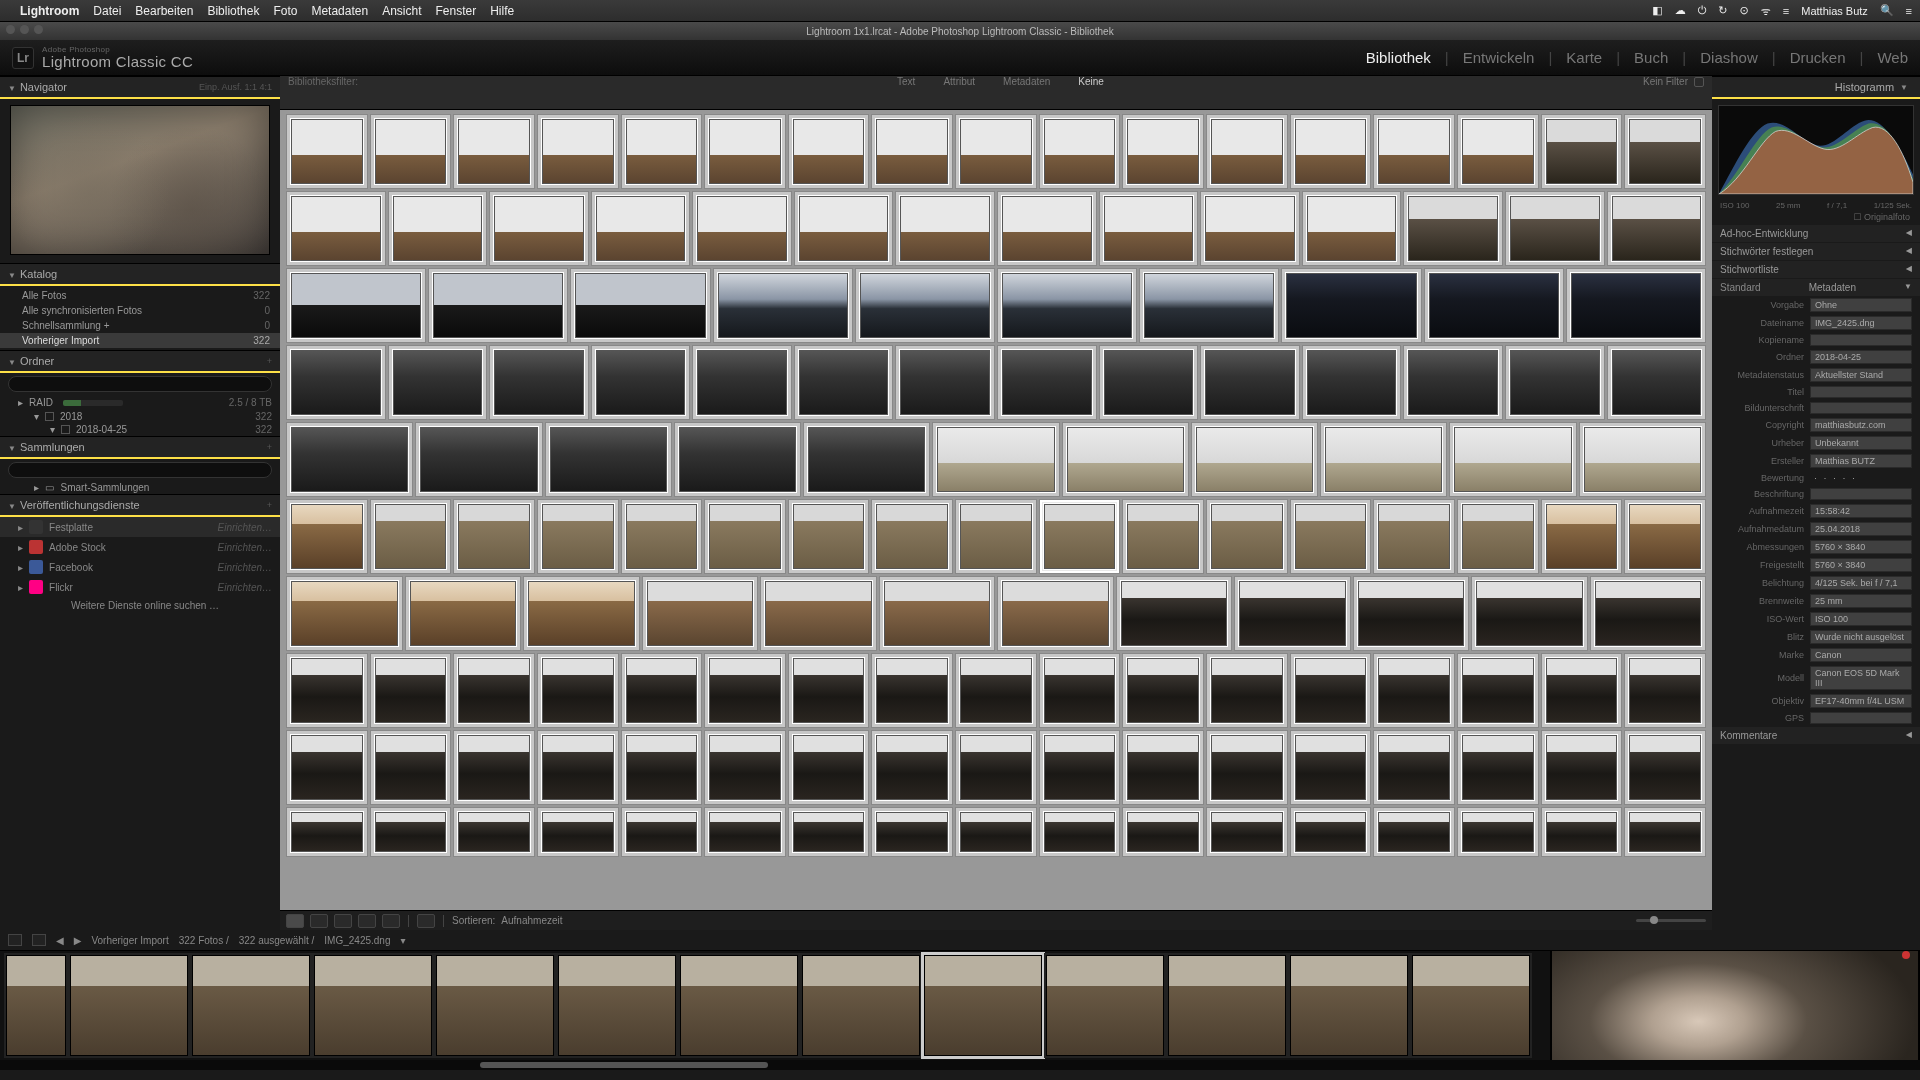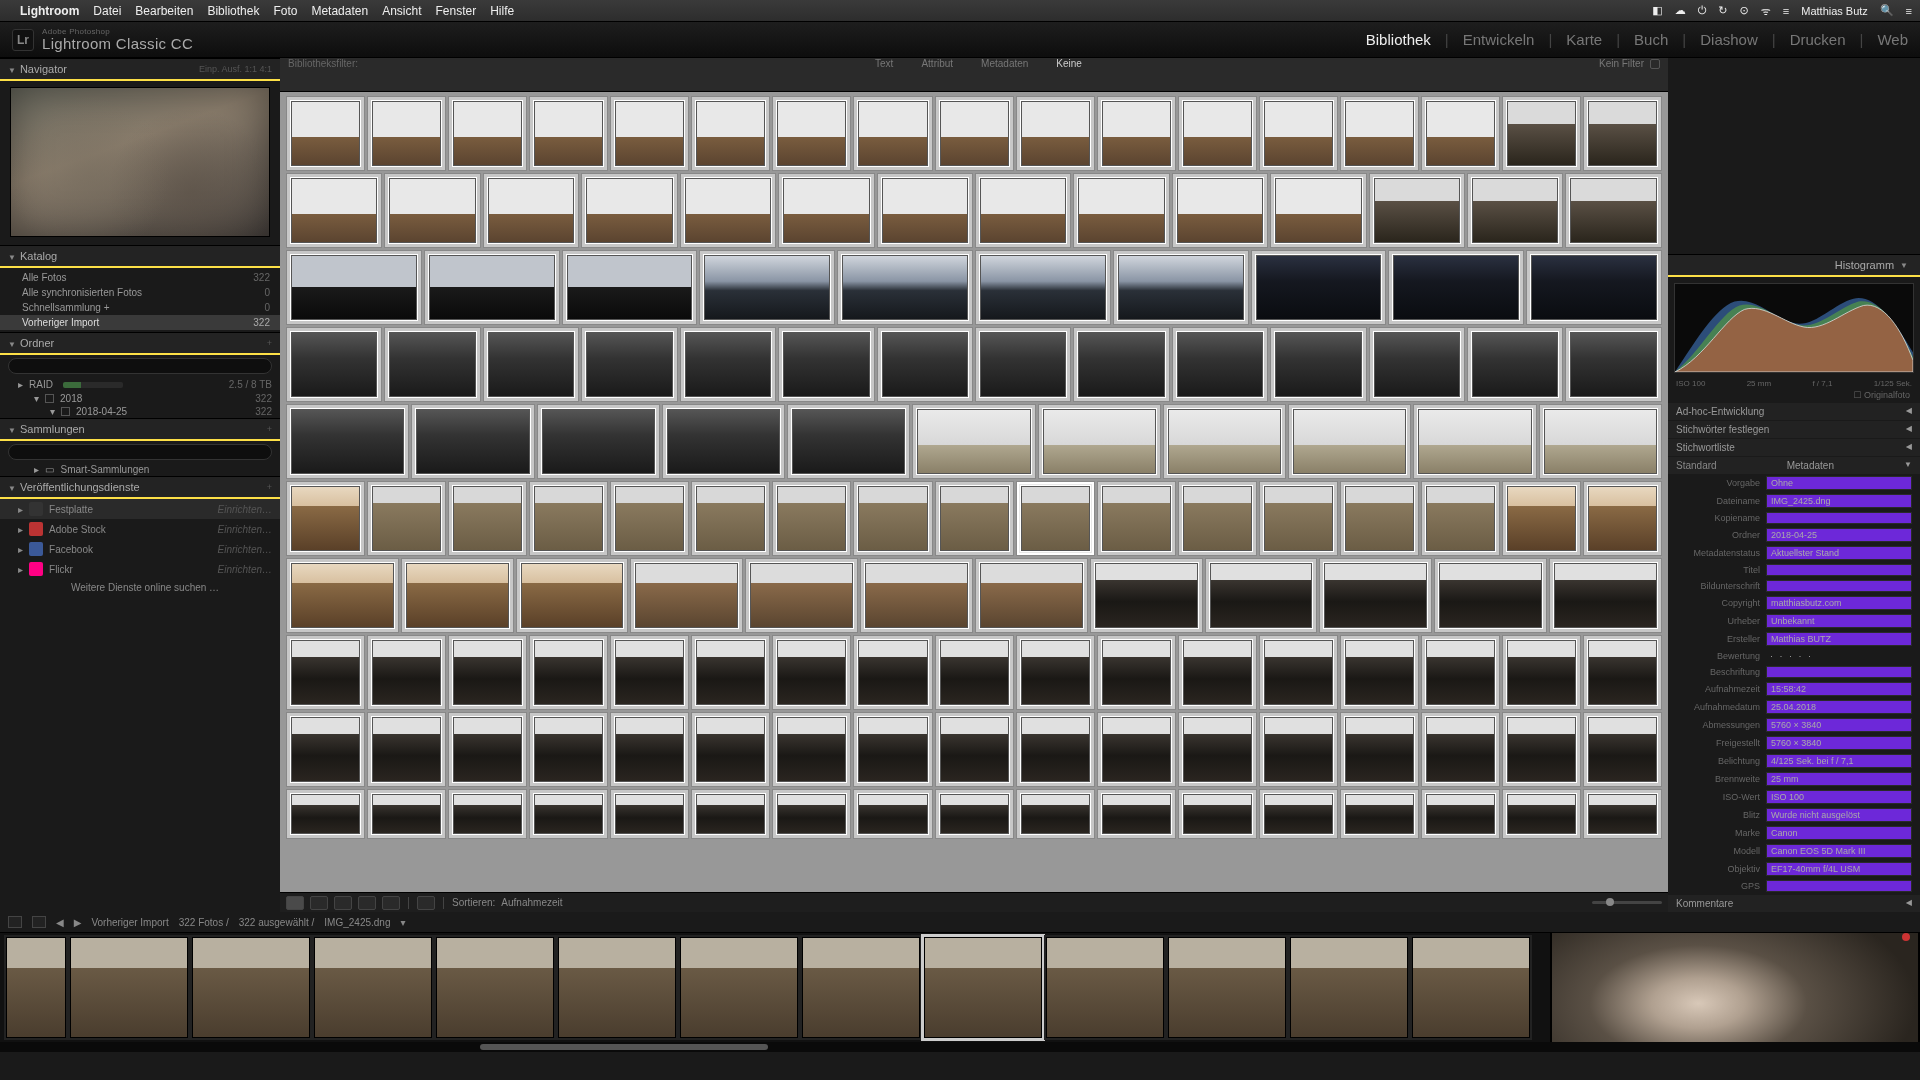--- a/index.html
+++ b/index.html
@@ -26,21 +26,21 @@
 .lr-brand .sub { font-size:8px; color:#666; display:block; line-height:7px;}
 .header-band .spacer{flex:1;}
 .module-nav { display:flex; gap:14px; font-size:15px; }
 .module-nav span { color:#777; cursor:pointer; }
 .module-nav span.active { color:#eee; }
 .module-nav .sep { color:#444; }
 
 
 .main { display:flex; height: calc(100% - 18px - 36px - 30px - 120px); }
 .left-panel, .right-panel { width: 280px; background:#1a1a1a; overflow:hidden; display:flex; flex-direction:column; }
-.right-panel { width: 252px; justify-content: flex-end; }
+.right-panel { width: 208px; }
 .center { flex:1; background:#989898; display:flex; flex-direction:column; position:relative;}
 
 
 .panel-header { background:#232323; padding:4px 8px; display:flex; align-items:center; justify-content:space-between; font-size:11px; color:#aaa; border-top:1px solid #000; border-bottom:2px solid #fde047;}
 .panel-header .tri { margin-right:4px; color:#888; font-size:8px;}
 .panel-header .dim { color:#555; font-size:9px; }
 .navigator-img { margin:6px 10px 8px; height:150px; background: linear-gradient(160deg,#6b6b60 0%, #8a7d6c 40%, #4a4440 100%); border:1px solid #000; box-shadow:inset 0 0 40px rgba(0,0,0,0.4); position:relative;}
 .navigator-img::after{content:"";position:absolute;inset:0;background:radial-gradient(circle at 30% 60%, rgba(120,110,95,0.6), transparent 40%), radial-gradient(circle at 70% 70%, rgba(90,80,70,0.6), transparent 40%);}
 
 .cat-list { padding:2px 0; }
@@ -117,21 +117,21 @@
 
 
 .histogram{ margin:6px; height:90px; background:#0a0a0a; border:1px solid #333; position:relative; overflow:hidden;}
 .histogram svg{width:100%;height:100%;}
 .histo-info{display:flex;justify-content:space-between;padding:0 8px;font-size:8px;color:#666;}
 .rp-row{ display:flex; justify-content:space-between; padding:2px 10px; font-size:9px; color:#777;}
 .rp-section{ background:#222; padding:3px 8px; margin-top:1px; display:flex; justify-content:space-between; font-size:10px; color:#999; cursor:pointer;}
 .rp-section .tri{font-size:8px;}
 .rp-field{ display:flex; padding:2px 8px; font-size:9px; align-items:center;}
 .rp-field .k{ flex:0 0 90px; text-align:right; color:#666; padding-right:6px;}
-.rp-field .v{ flex:1; background:#6d28d9; padding:1px 4px; color:#aaa; border:1px solid #2a2a2a; min-height:12px;}
+.rp-field .v{ flex:1; background:#404040; padding:1px 4px; color:#aaa; border:1px solid #2a2a2a; min-height:12px;}
 .rp-field .v.noborder{background:none;border:none;}
 .stars{color:#444; letter-spacing:2px;}
 </style>
 </head>
 <body>
 
 <div class="mac-menubar">
   <span class="apple"></span>
   <span class="menu-item bold">Lightroom</span>
   <span class="menu-item">Datei</span>
@@ -149,20 +149,28 @@
   <span class="right-item">↻</span>
   <span class="right-item">⊙</span>
   <span class="right-item">ᯤ</span>
   <span class="right-item">≡</span>
   <span class="right-item">Matthias Butz</span>
   <span class="right-item">🔍</span>
   <span class="right-item">≡</span>
 </div>
 
 <div class="window">
+  <div class="titlebar">
+    <div class="traffic">
+        <span></span>
+        <span></span>
+        <span></span>
+      </div>
+    <span>Lightroom 1x1.lrcat - Adobe Photoshop Lightroom Classic - Bibliothek</span>
+  </div>
 
   <div class="header-band">
     <div class="lr-logo">Lr</div>
     <div>
       <span class="lr-brand"><span class="sub">Adobe Photoshop</span><span>Lightroom Classic CC</span></span>
     </div>
     <span class="spacer"></span>
     <div class="module-nav">
       <span class="active">Bibliothek</span>
         <span class="sep">|</span>

